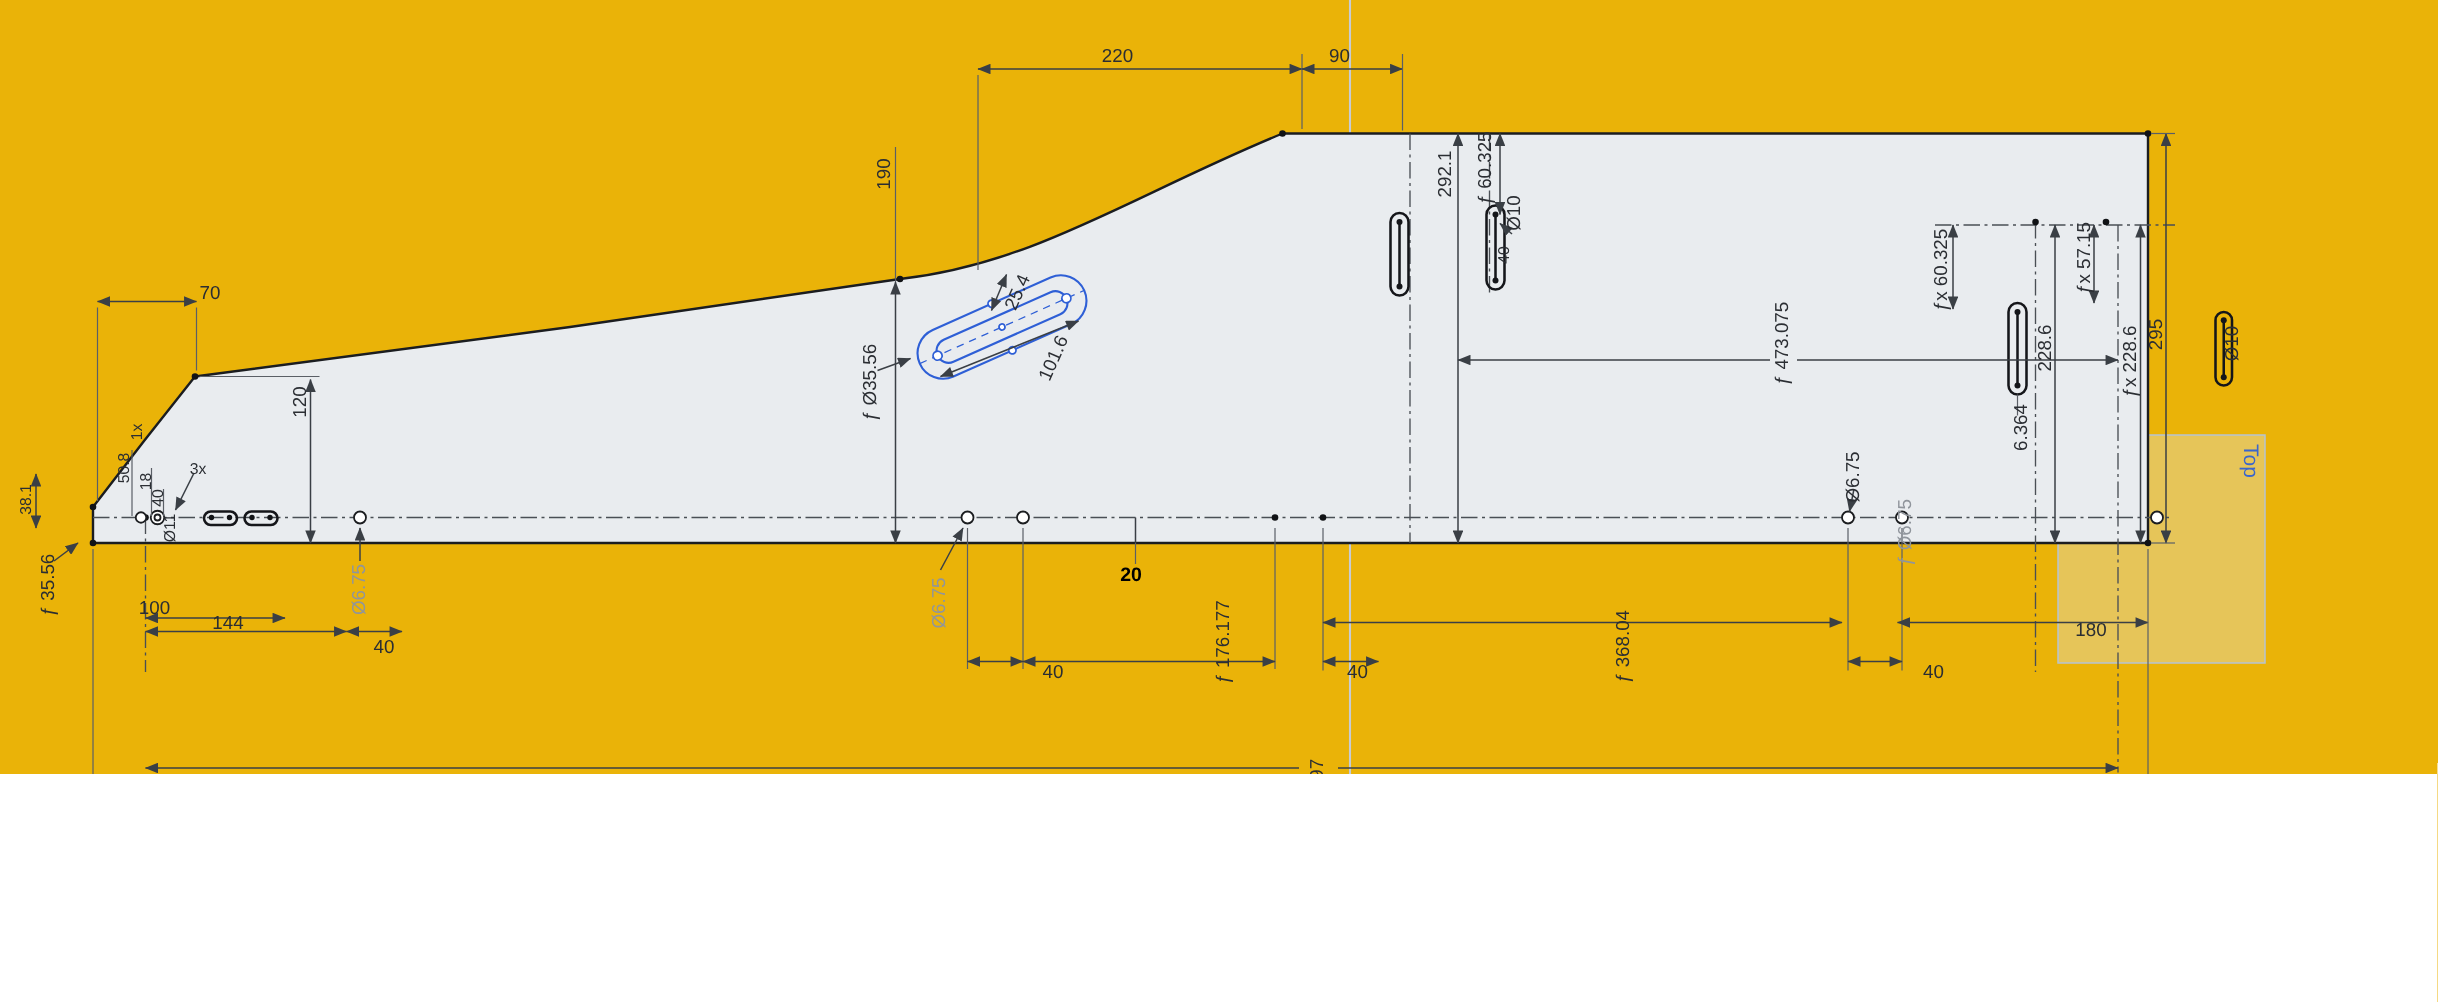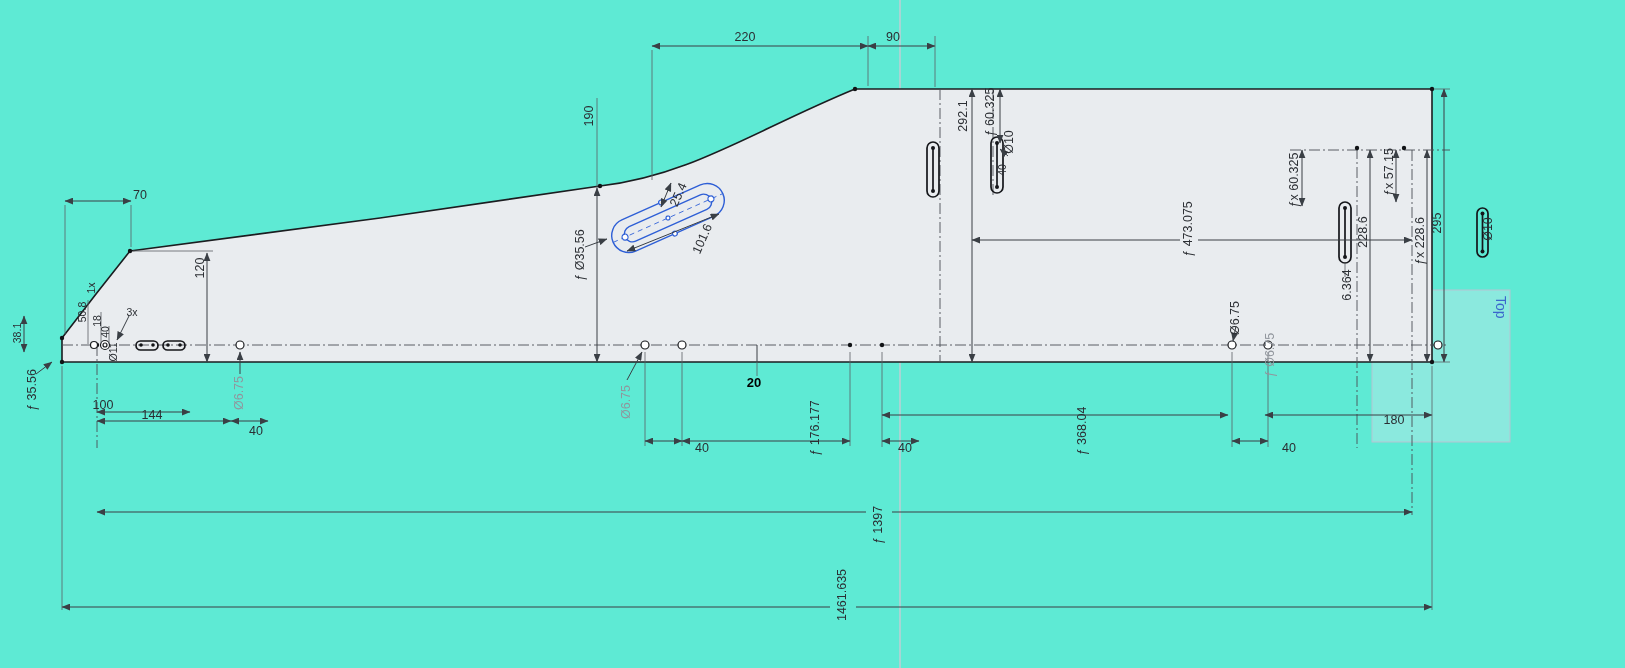--- a/index.html
+++ b/index.html
@@ -1,17 +1,17 @@
 <!DOCTYPE html>
 <html><head>
 <meta charset="utf-8">
 <style>
   html,body{margin:0;padding:0;background:#ffffff;}
   .canvas{
-    position:relative;width:1625px;height:668px;background:#5eead4;
+    position:relative;width:1625px;height:516px;background:#eab308;
     overflow:hidden;font-family:"Liberation Sans",sans-serif;
   }
   svg{position:absolute;left:0;top:0;}
   
   .profile{fill:#e9ecef;stroke:#1b1d20;stroke-width:1.6;stroke-linejoin:round;}
   .dl{stroke:#3a3f45;stroke-width:1;fill:none;}
   .xl{stroke:#5a5f66;stroke-width:0.8;fill:none;}
   .cl{stroke:#4a4f55;stroke-width:0.9;fill:none;stroke-dasharray:11 3 2 3;}
   .axis-line{stroke:#c7ccd4;stroke-width:1.4;}
   .slot{stroke:#15161a;stroke-width:1.7;fill:none;}

